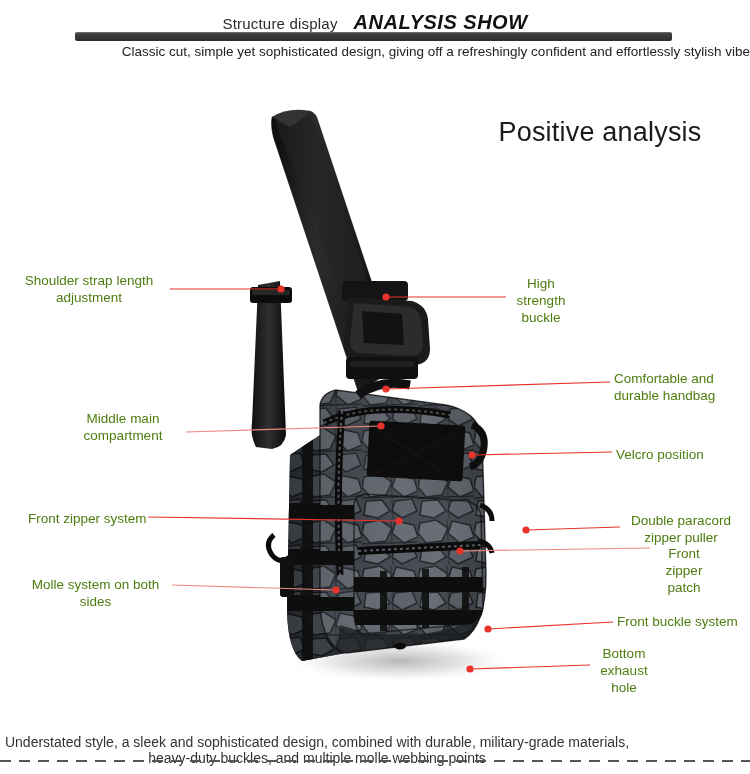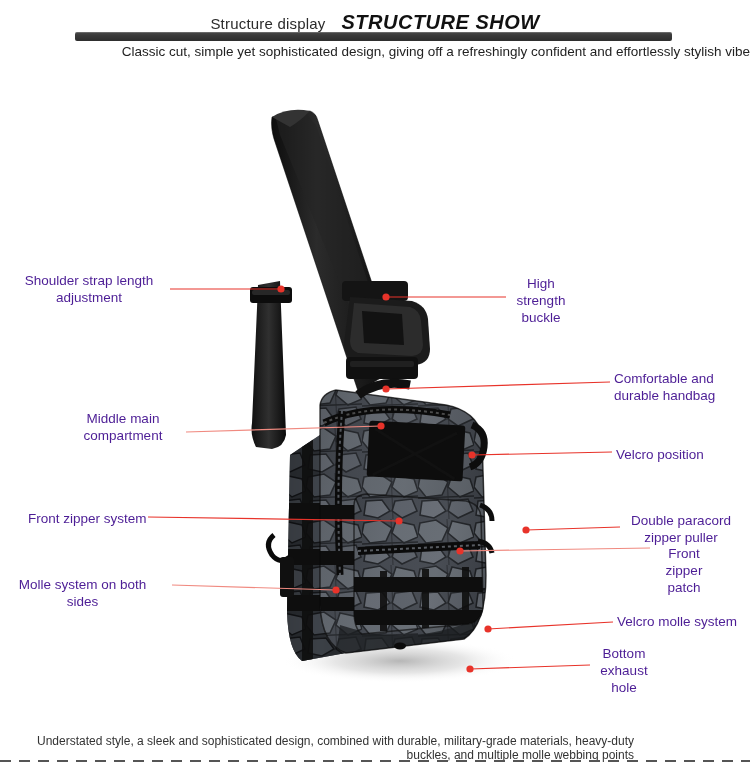--- a/index.html
+++ b/index.html
@@ -20,50 +20,51 @@
            font-size:13.5px;color:#222;}
 
   
   .analysis{position:absolute;top:118px;left:470px;width:260px;text-align:center;}
   .an-1{font-size:27px;color:#1a1a1a;line-height:1.1;letter-spacing:.2px;}
   .an-2{font-size:17px;font-style:italic;font-weight:bold;color:#3a3a3a;
         letter-spacing:.5px;line-height:1.35;}
   .an-3{font-size:25px;color:#1a1a1a;line-height:1.15;}
 
   
-  .lbl{position:absolute;font-size:13.5px;color:#4c1d95;line-height:1.26;}
+  .lbl{position:absolute;font-size:13.5px;color:#4d7c0f;line-height:1.26;}
   .lbl.l{text-align:left;}
   .lbl.c{text-align:center;}
 
   
   .leaders{position:absolute;left:0;top:0;width:750px;height:774px;
            pointer-events:none;}
 
   
   .photo{position:absolute;left:250px;top:105px;width:330px;height:600px;}
   .photo svg{display:block;}
 
   
-  .foot-txt{position:absolute;top:734px;left:0;width:634px;text-align:right;
-            font-size:12px;color:#333;}
+  .foot-txt{position:absolute;top:734px;left:0;width:634px;text-align:center;
+            font-size:14px;color:#333;}
   .foot-dash{position:absolute;top:760px;left:0;width:750px;height:2px;
              background-image:linear-gradient(90deg,#555 0 11px,transparent 11px 19px);
              background-size:19px 2px;}
 </style>
 </head>
 <body>
 
 <div class="hdr-row">
   <span class="hdr-sub">Structure display</span>
-  <span class="hdr-main">STRUCTURE SHOW</span>
+  <span class="hdr-main">ANALYSIS SHOW</span>
 </div>
 <div class="hdr-bar"></div>
 <div class="hdr-tag">Classic cut, simple yet sophisticated design, giving off a refreshingly confident and effortlessly stylish vibe</div>
 
 <div class="analysis">
+  <div class="an-1">Positive analysis</div>
 </div>
 
 <div class="photo">
 <svg width="330" height="600" viewBox="0 0 330 600" xmlns="http://www.w3.org/2000/svg">
   <defs>
     <linearGradient id="strapG" x1="0" y1="0" x2="1" y2="0">
       <stop offset="0%" stop-color="#0d0d0d"></stop>
       <stop offset="35%" stop-color="#2b2b2b"></stop>
       <stop offset="70%" stop-color="#1a1a1a"></stop>
       <stop offset="100%" stop-color="#060606"></stop>
@@ -260,21 +261,21 @@
 </div>
 
 <div class="lbl c" style="left:60px;top:410px;width:126px;">
   <span>Middle main<br>compartment</span>
 </div>
 
 <div class="lbl l" style="left:28px;top:510px;width:125px;">
   <span>Front zipper system</span>
 </div>
 
-<div class="lbl c" style="left:5px;top:576px;width:155px;">
+<div class="lbl c" style="left:18px;top:576px;width:155px;">
   <span>Molle system on both<br>sides</span>
 </div>
 
 <div class="lbl c" style="left:510px;top:275px;width:62px;">
   <span>High<br>strength<br>buckle</span>
 </div>
 
 <div class="lbl l" style="left:614px;top:370px;width:130px;">
   <span>Comfortable and<br>durable handbag</span>
 </div>
@@ -285,21 +286,21 @@
 
 <div class="lbl c" style="left:620px;top:512px;width:122px;">
   <span>Double paracord<br>zipper puller</span>
 </div>
 
 <div class="lbl c" style="left:654px;top:545px;width:60px;">
   <span>Front<br>zipper<br>patch</span>
 </div>
 
 <div class="lbl l" style="left:617px;top:613px;width:128px;">
-  <span>Velcro molle system</span>
+  <span>Front buckle system</span>
 </div>
 
 <div class="lbl c" style="left:593px;top:645px;width:62px;">
   <span>Bottom<br>exhaust<br>hole</span>
 </div>
 
 <div class="foot-txt">Understated style, a sleek and sophisticated design, combined with durable, military-grade materials, heavy-duty buckles, and multiple molle webbing points</div>
 <div class="foot-dash"></div>
 
 </body></html>

